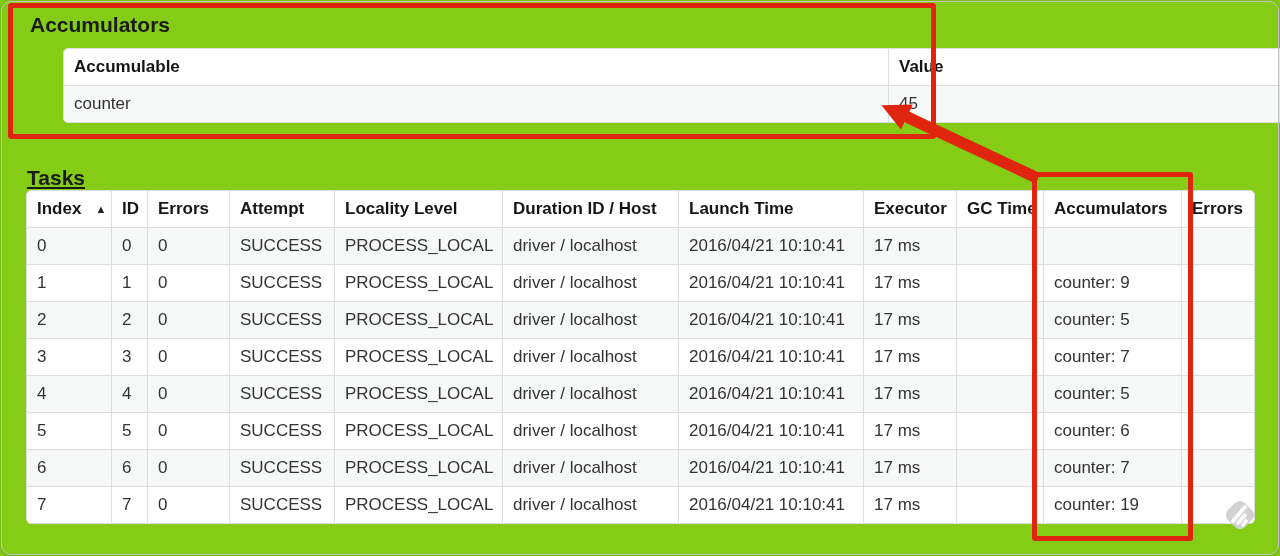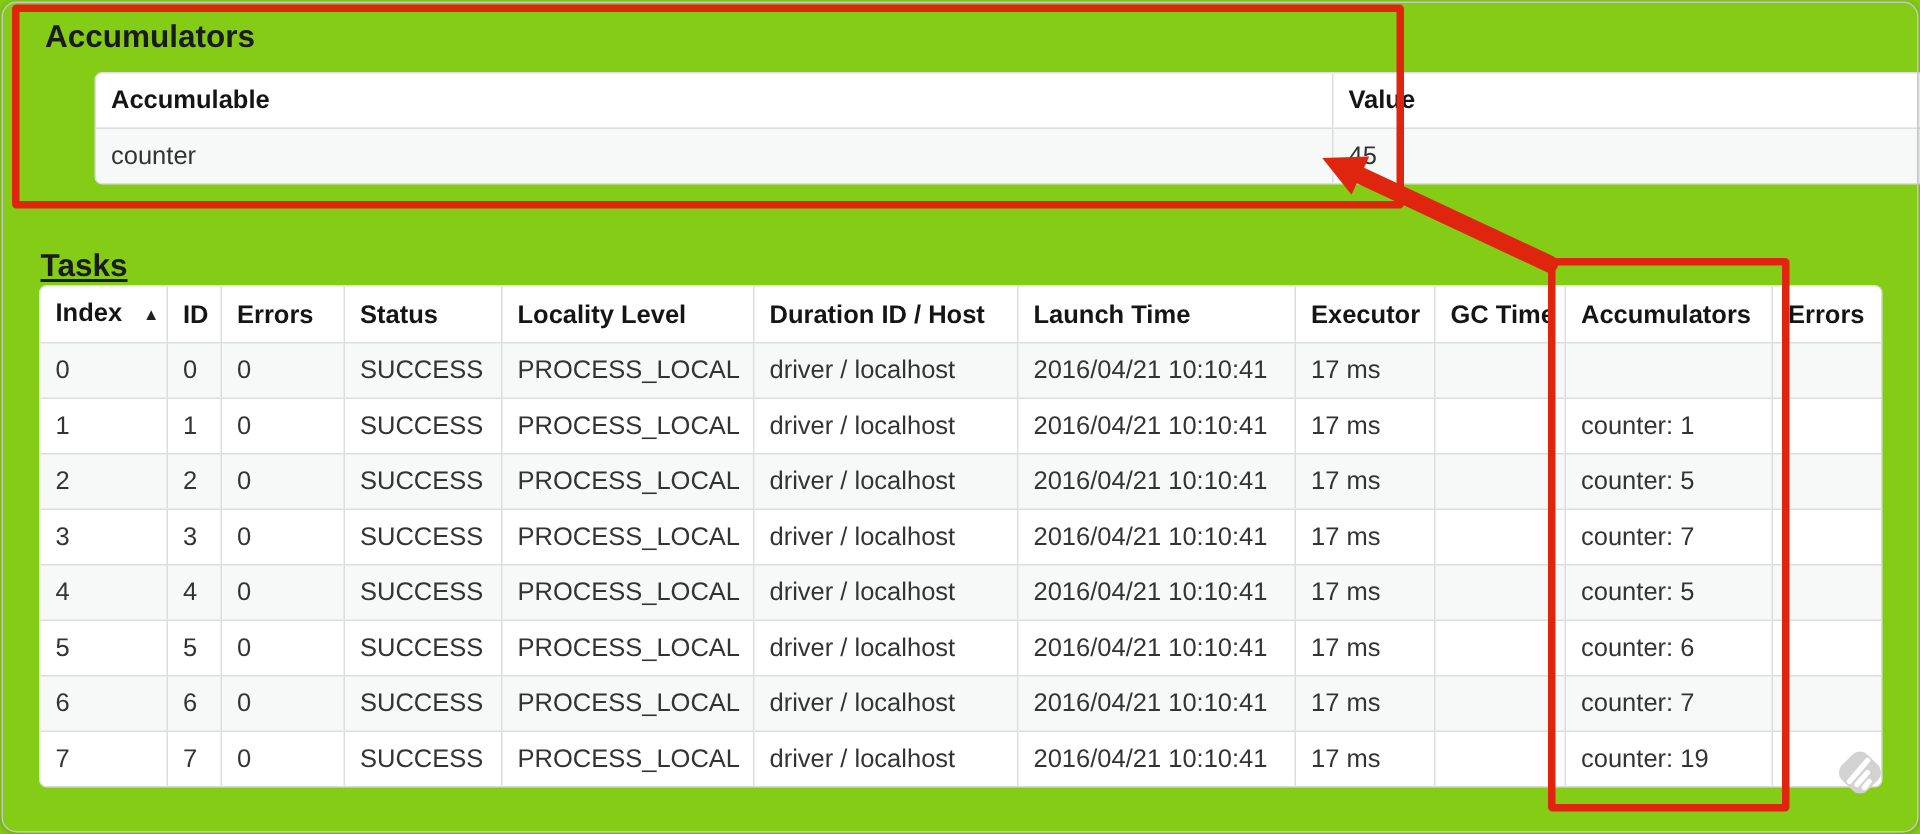--- a/index.html
+++ b/index.html
@@ -95,21 +95,21 @@
         <col class="c-duration">
           <col class="c-gc">
           <col class="c-accs">
           <col class="c-errors">
       </colgroup>
       <thead>
         <tr>
           <th><span>Index</span><span class="sort">▲</span></th>
           <th>ID</th>
           <th>Errors</th>
-          <th>Status</th>
+          <th>Attempt</th>
           <th>Locality Level</th>
           <th>Duration ID / Host</th>
           <th>Launch Time</th>
           <th>Executor</th>
           <th>GC Time</th>
           <th>Accumulators</th>
           <th>Errors</th>
         </tr>
       </thead>
       <tbody>
@@ -129,21 +129,21 @@
           <tr>
             <td>1</td>
             <td>1</td>
             <td>0</td>
             <td>SUCCESS</td>
             <td>PROCESS_LOCAL</td>
             <td>driver / localhost</td>
             <td>2016/04/21 10:10:41</td>
             <td>17 ms</td>
             <td></td>
-            <td>counter: 1</td>
+            <td>counter: 9</td>
             <td></td>
           </tr>
           <tr>
             <td>2</td>
             <td>2</td>
             <td>0</td>
             <td>SUCCESS</td>
             <td>PROCESS_LOCAL</td>
             <td>driver / localhost</td>
             <td>2016/04/21 10:10:41</td>

